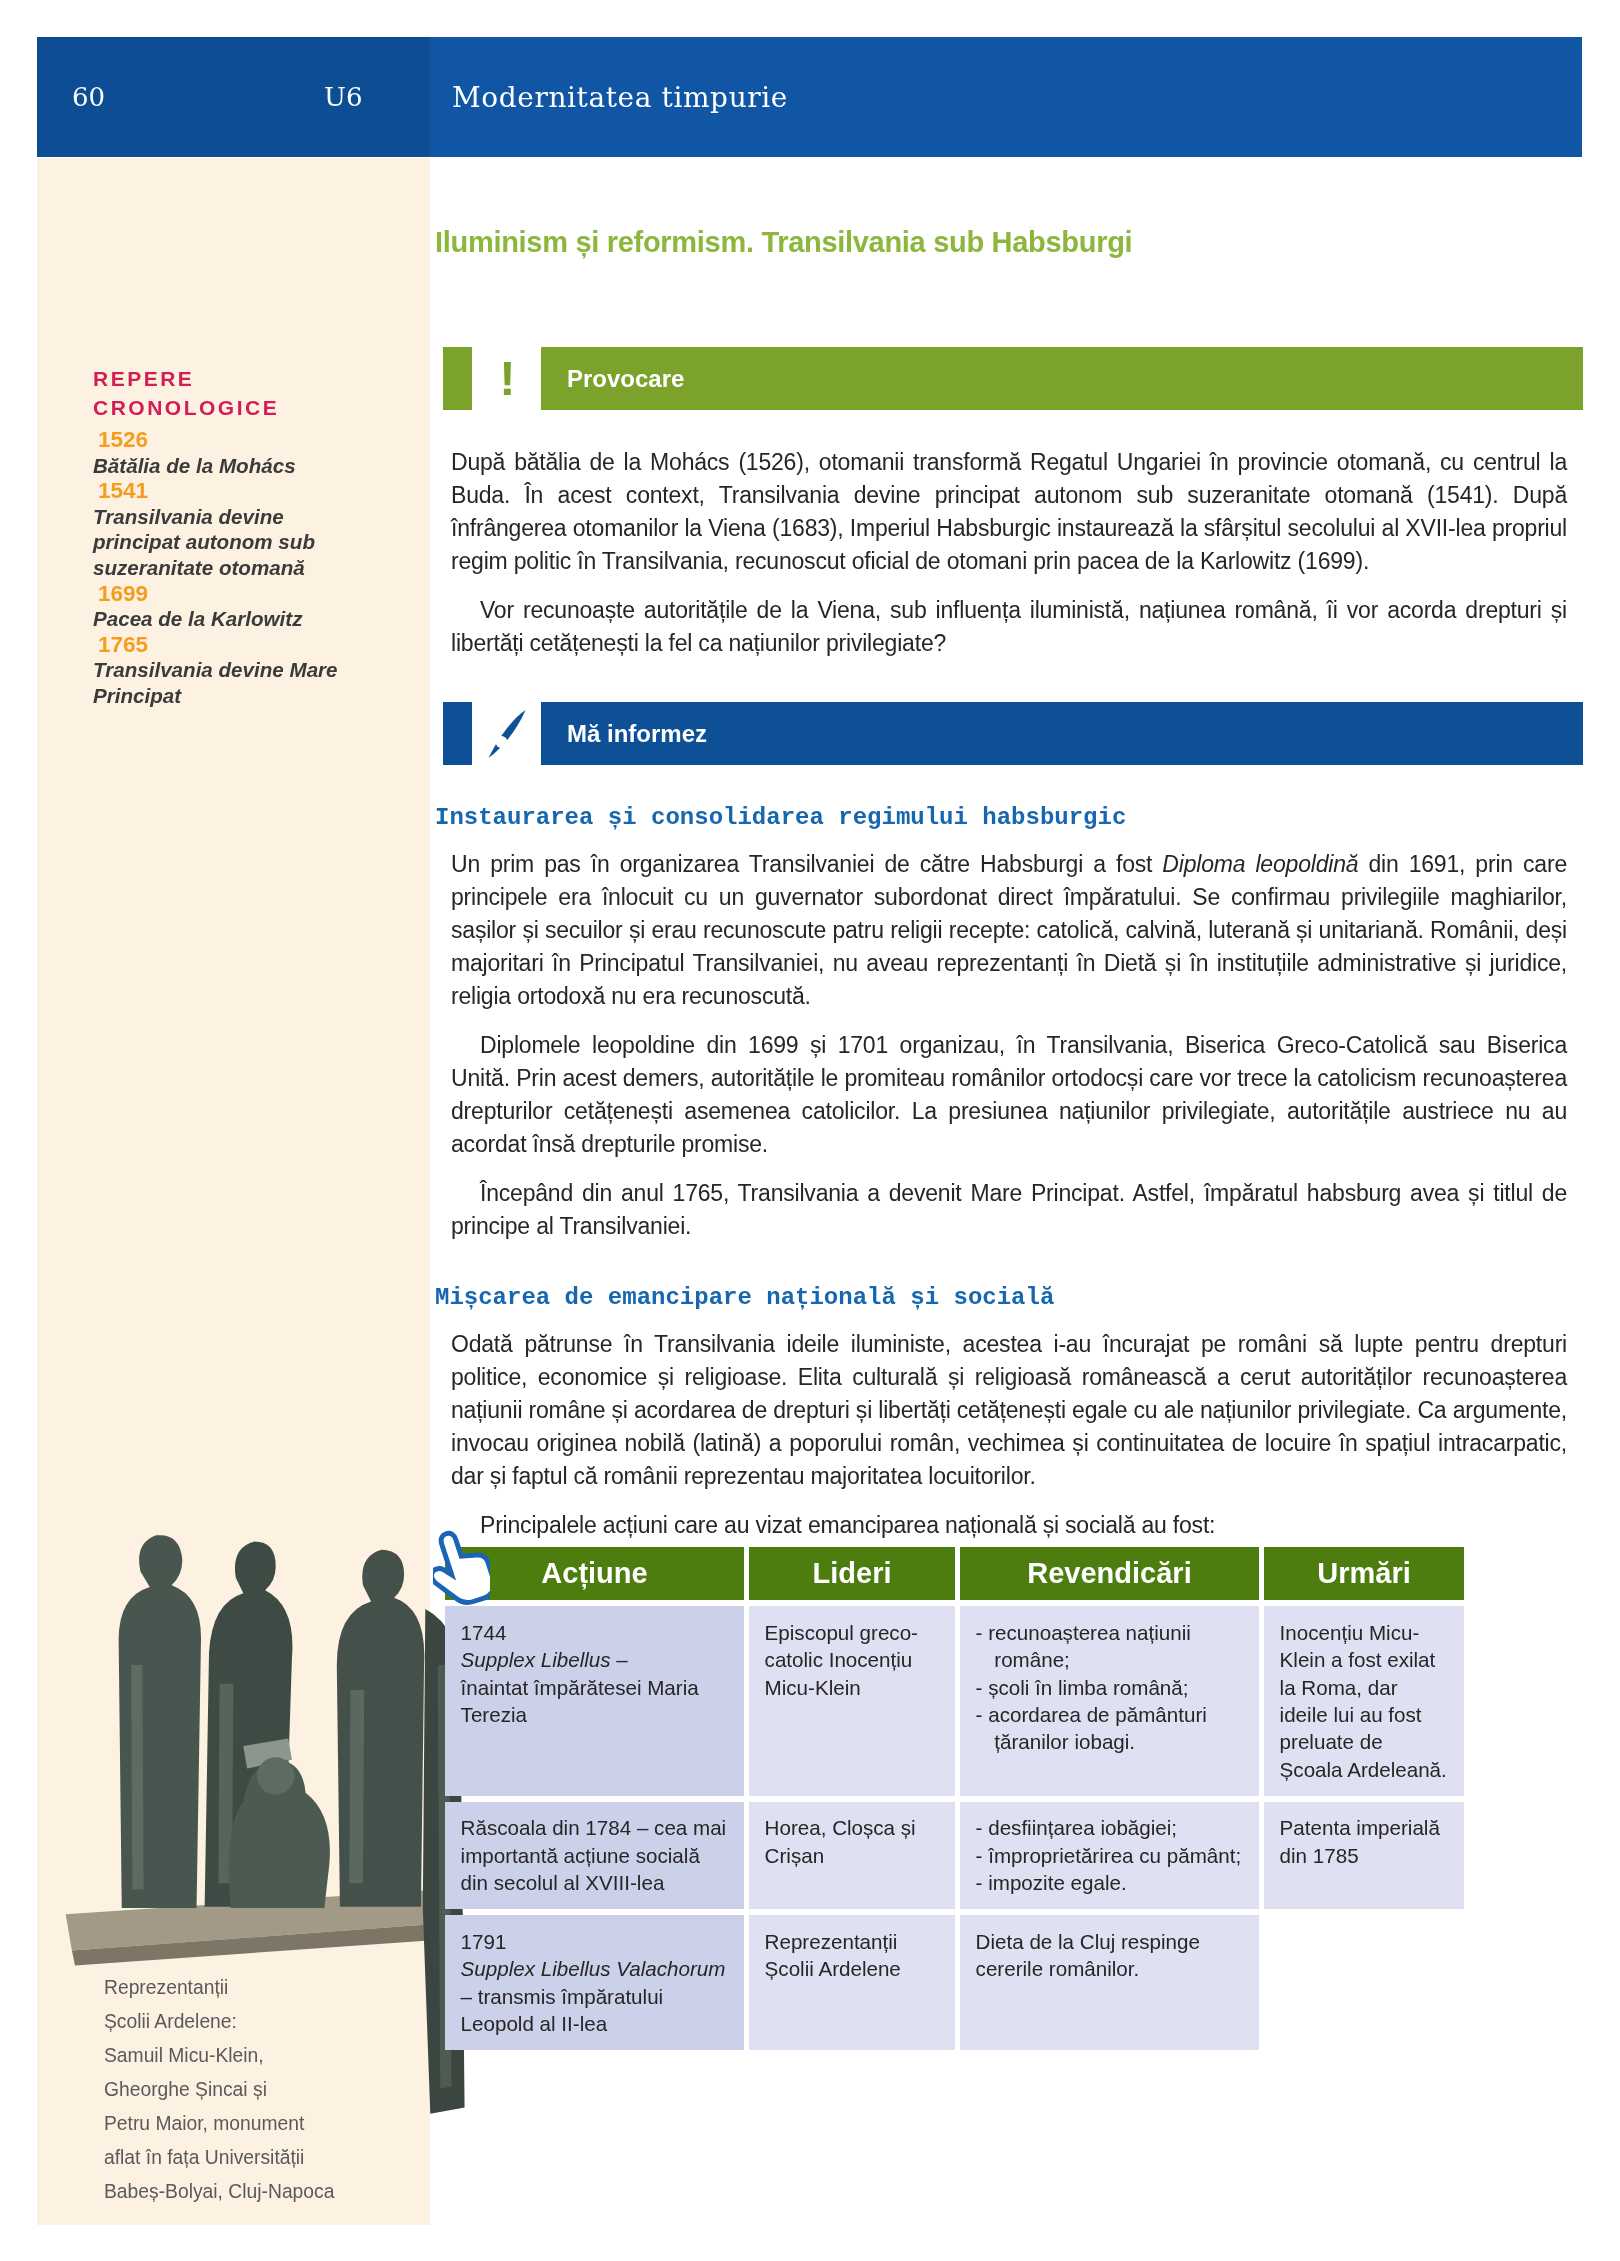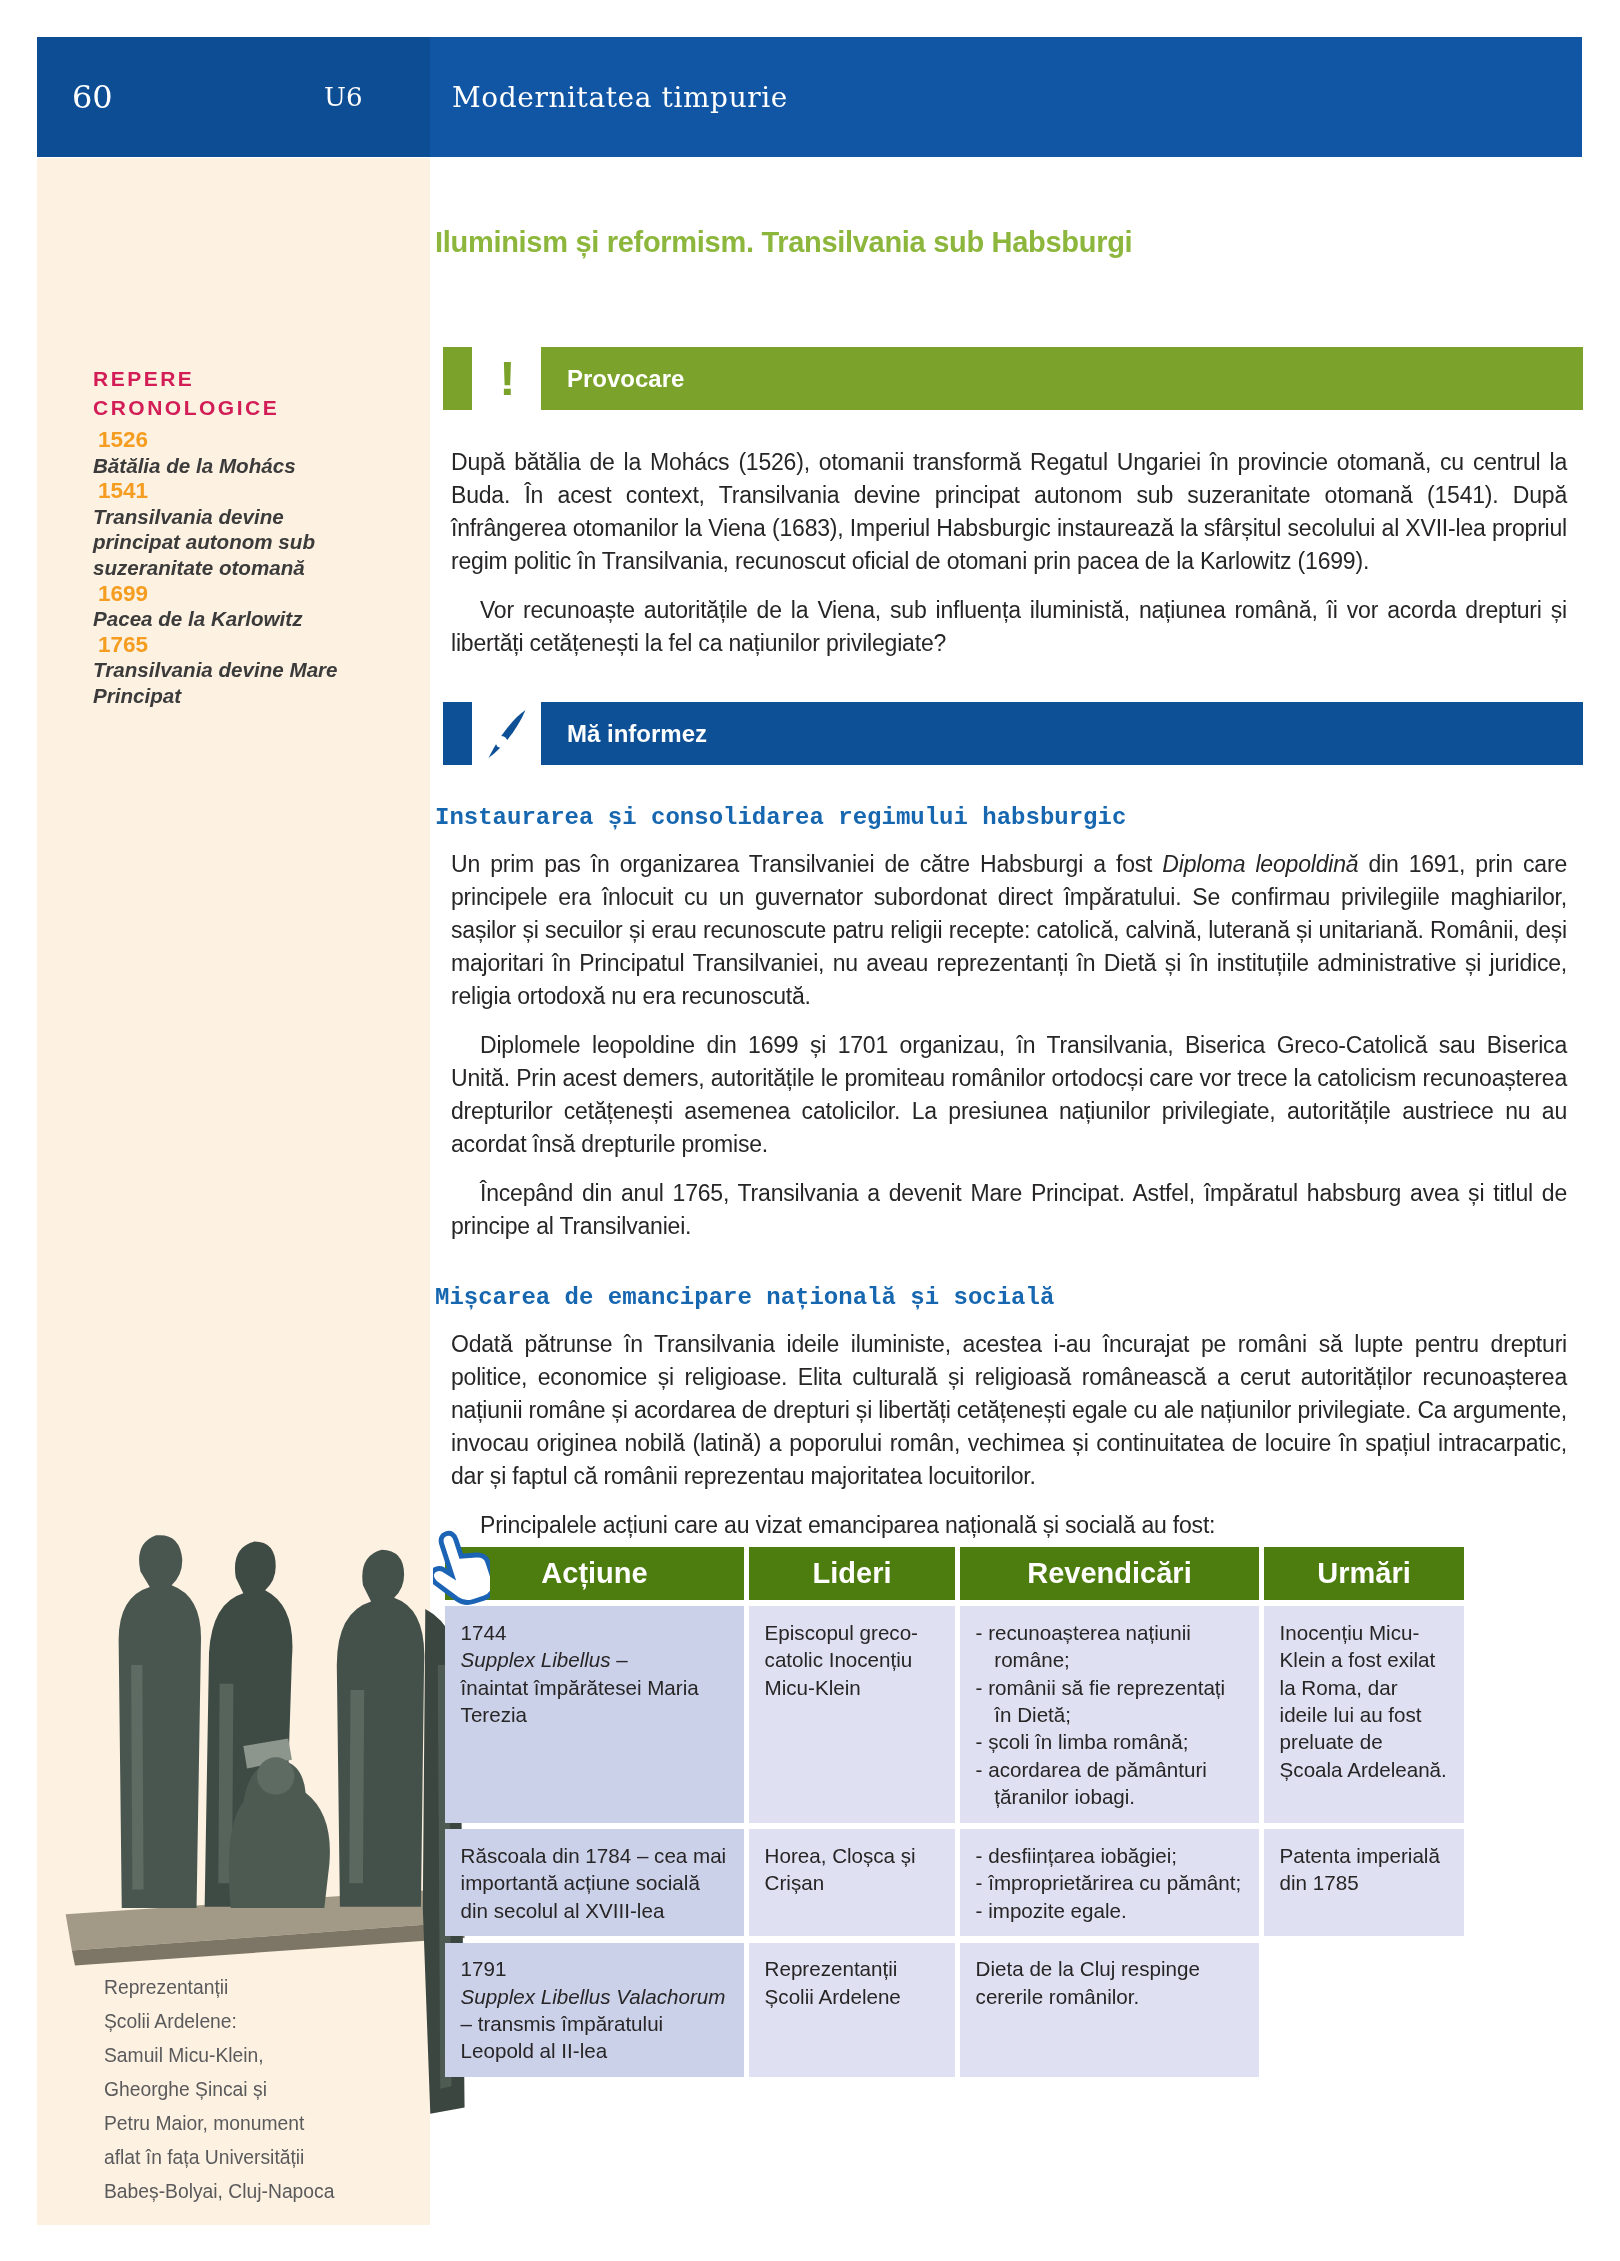--- a/index.html
+++ b/index.html
@@ -3,21 +3,21 @@
 <meta charset="utf-8">
 <style>
   html,body{margin:0;padding:0;background:#ffffff;}
   #page{position:relative;width:1620px;height:2261px;background:#ffffff;overflow:hidden;
         font-family:"Liberation Sans",sans-serif;color:#272525;}
 
   
   .hdr-left{position:absolute;left:37px;top:37px;width:393px;height:120px;background:#0d4d93;}
   .hdr-right{position:absolute;left:430px;top:37px;width:1152px;height:120px;background:#1156a5;}
   .hdr-num{position:absolute;left:72px;top:37px;height:120px;display:flex;align-items:center;
-           font-family:"DejaVu Serif",serif;font-size:32px;color:#ffffff;}
+           font-family:"DejaVu Serif",serif;font-size:26px;color:#ffffff;}
   .hdr-unit{position:absolute;left:324px;top:37px;height:120px;display:flex;align-items:center;
            font-family:"DejaVu Serif",serif;font-size:26px;color:#ffffff;}
   .hdr-chapter{position:absolute;left:452px;top:37px;height:120px;display:flex;align-items:center;
            font-family:"DejaVu Serif",serif;font-size:28px;color:#ffffff;letter-spacing:0.6px;}
 
   
   .sidebar{position:absolute;left:37px;top:158px;width:393px;height:2067px;background:#fdf1e1;}
   .sb-heading{position:absolute;left:56px;top:206px;width:287px;color:#d21d56;font-weight:bold;
               font-size:21px;line-height:29px;letter-spacing:2.5px;white-space:pre-line;}
   .timeline{position:absolute;left:56px;top:269px;width:256px;}
@@ -173,21 +173,20 @@
   <div class="th">Acțiune</div>
       <div class="th">Lideri</div>
       <div class="th">Revendicări</div>
       <div class="th">Urmări</div>
       <div class="td accent preline"><span>1744
 </span><em>Supplex Libellus</em><span> –
 înaintat împărătesei Maria Terezia</span></div>
       <div class="td">Episcopul greco-catolic Inocențiu Micu-Klein</div>
       <div class="td">
         <div class="bullet"><span>recunoașterea națiunii române;</span></div>
-        <div class="bullet"><span>românii să fie reprezentați în Dietă;</span></div>
         <div class="bullet"><span>școli în limba română;</span></div>
         <div class="bullet"><span>acordarea de pământuri țăranilor iobagi.</span></div>
       </div>
       <div class="td">Inocențiu Micu-Klein a fost exilat la Roma, dar ideile lui au fost preluate de Școala Ardeleană.</div>
       <div class="td accent preline"><span>Răscoala din 1784 – cea mai importantă acțiune socială din secolul al XVIII-lea</span></div>
       <div class="td">Horea, Cloșca și Crișan</div>
       <div class="td">
         <div class="bullet"><span>desființarea iobăgiei;</span></div>
         <div class="bullet"><span>împroprietărirea cu pământ;</span></div>
         <div class="bullet"><span>impozite egale.</span></div>

